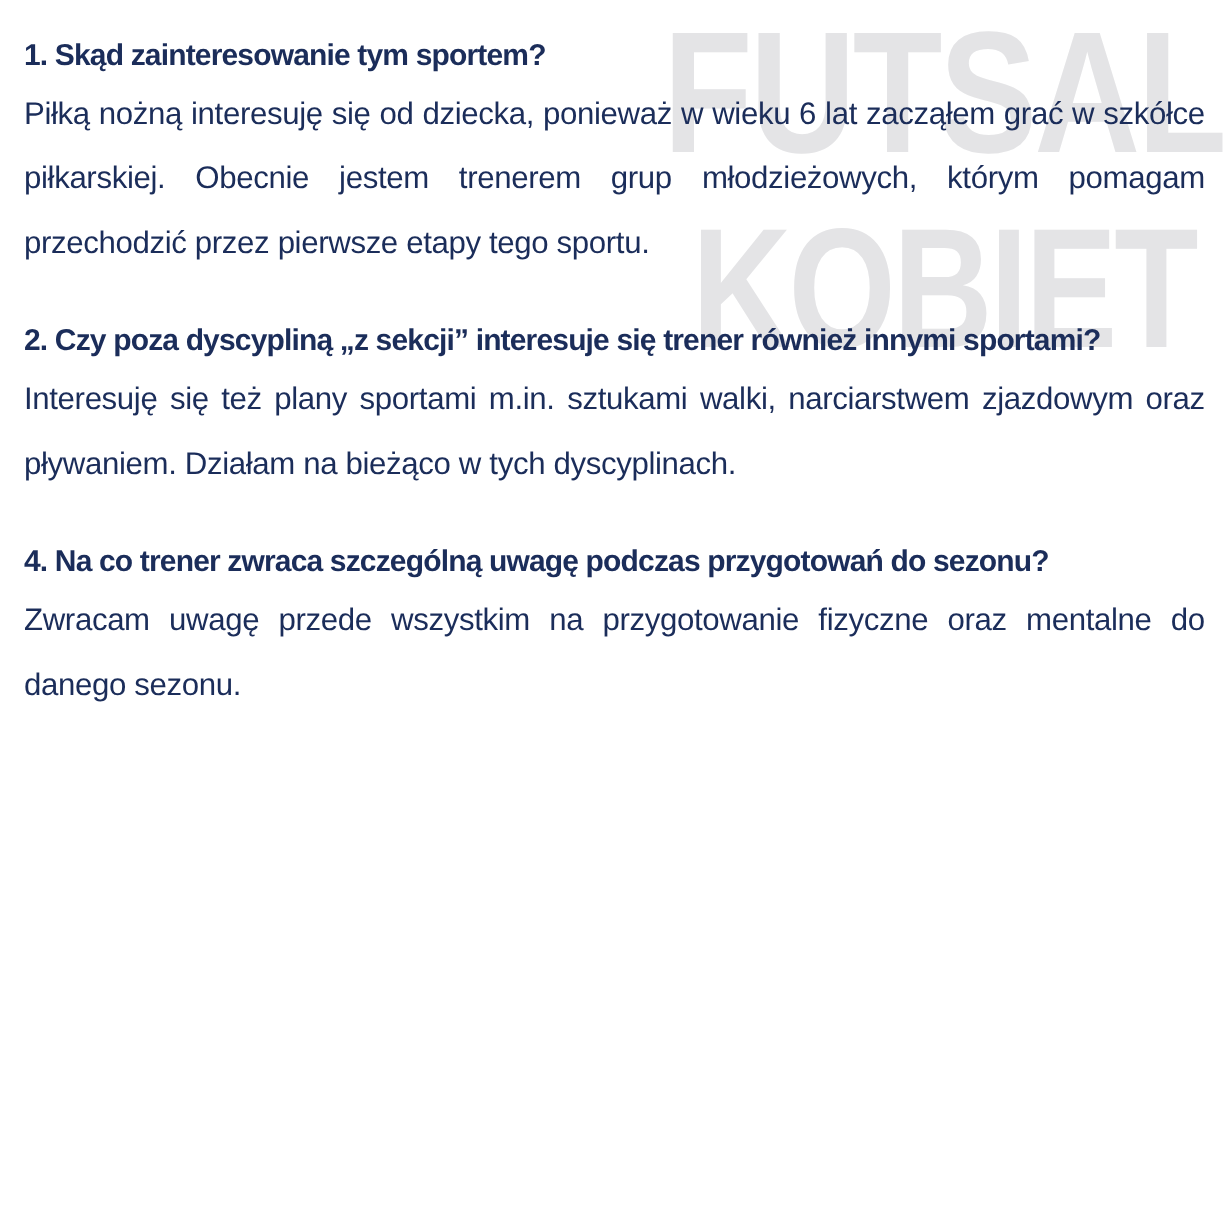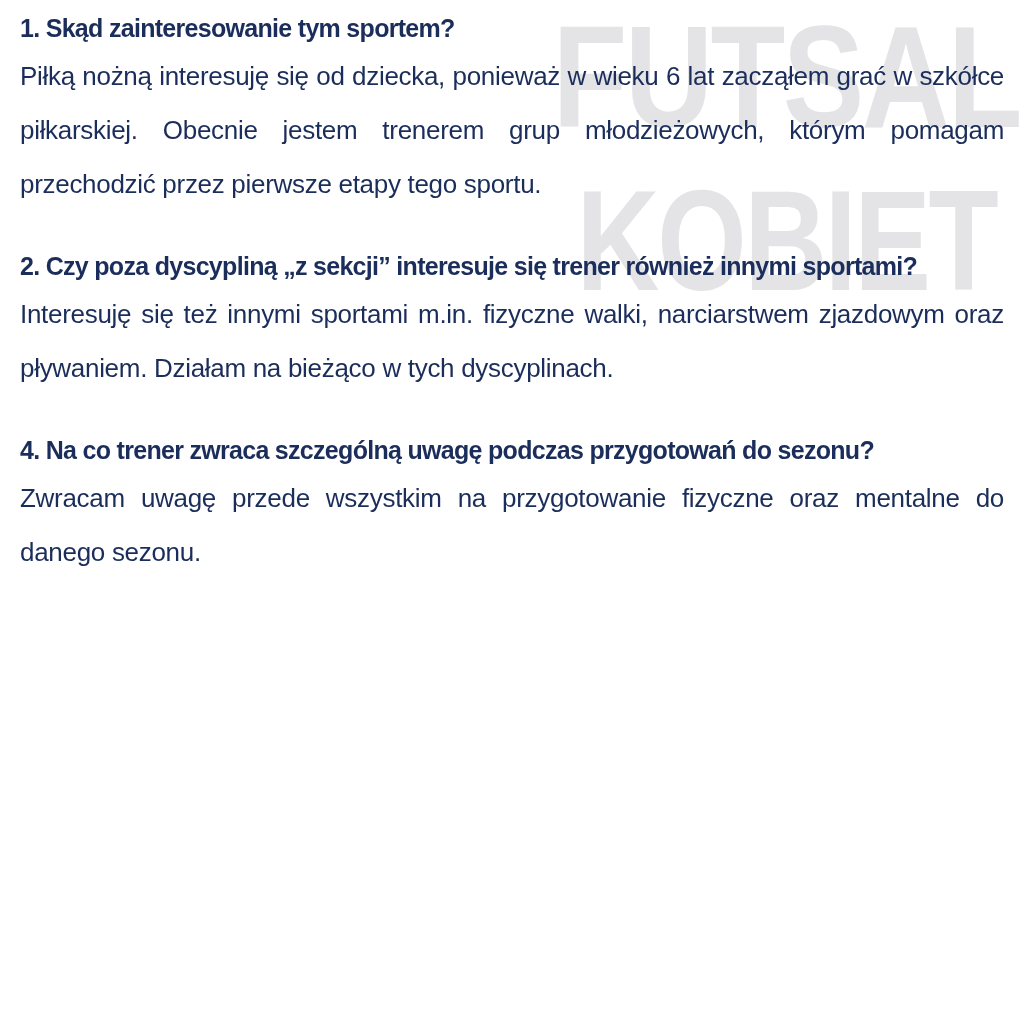--- a/index.html
+++ b/index.html
@@ -41,21 +41,21 @@
     top: 170px;
     right: 28px;
     font-size: 142px;
     transform: scaleX(0.81);
     transform-origin: top right;
   }
   
   .content {
     position: relative;
     z-index: 1;
-    padding: 8px 20px 0 20px;
+    padding: 26px 20px 0 20px;
   }
   .qa-section {
     margin: 0 0 35px 0;
   }
   .question {
     margin: 0;
     font-size: 25px;
     font-weight: 700;
     line-height: 41px;
     letter-spacing: -0.7px;
@@ -79,21 +79,21 @@
 
   <div class="content">
 
     <section class="qa-section">
       <h2 class="question">1. Skąd zainteresowanie tym sportem?</h2>
       <p class="answer">Piłką nożną interesuję się od dziecka, ponieważ w wieku 6 lat zacząłem grać w szkółce piłkarskiej. Obecnie jestem trenerem grup młodzieżowych, którym pomagam przechodzić przez pierwsze etapy tego sportu.</p>
     </section>
 
     <section class="qa-section">
       <h2 class="question">2. Czy poza dyscypliną „z sekcji” interesuje się trener również innymi sportami?</h2>
-      <p class="answer">Interesuję się też innymi sportami m.in. fizyczne walki, narciarstwem zjazdowym oraz pływaniem. Działam na bieżąco w tych dyscyplinach.</p>
+      <p class="answer">Interesuję się też plany sportami m.in. sztukami walki, narciarstwem zjazdowym oraz pływaniem. Działam na bieżąco w tych dyscyplinach.</p>
     </section>
 
     <section class="qa-section">
     </section>
 
     <section class="qa-section">
       <h2 class="question">4. Na co trener zwraca szczególną uwagę podczas przygotowań do sezonu?</h2>
       <p class="answer">Zwracam uwagę przede wszystkim na przygotowanie fizyczne oraz mentalne do danego sezonu.</p>
     </section>
 

